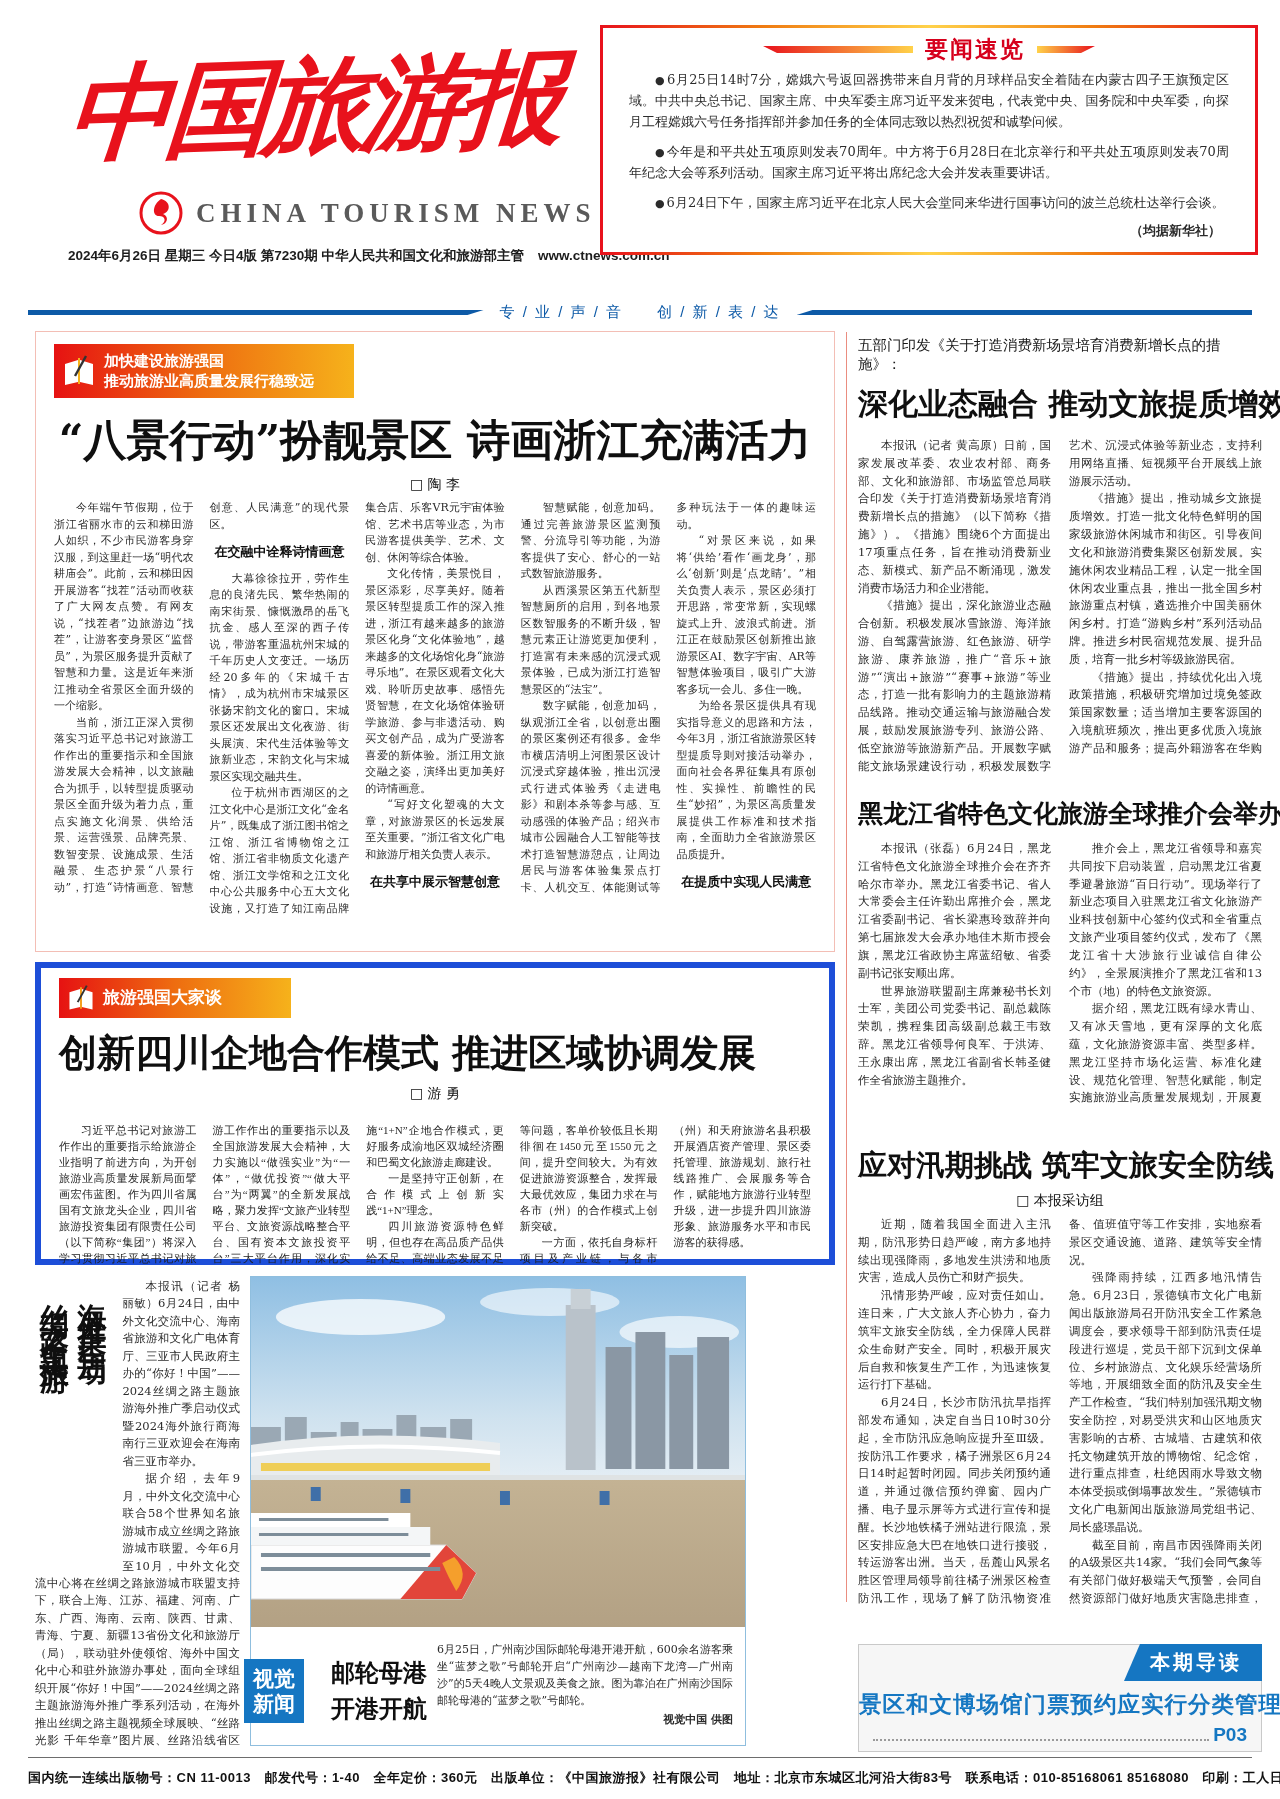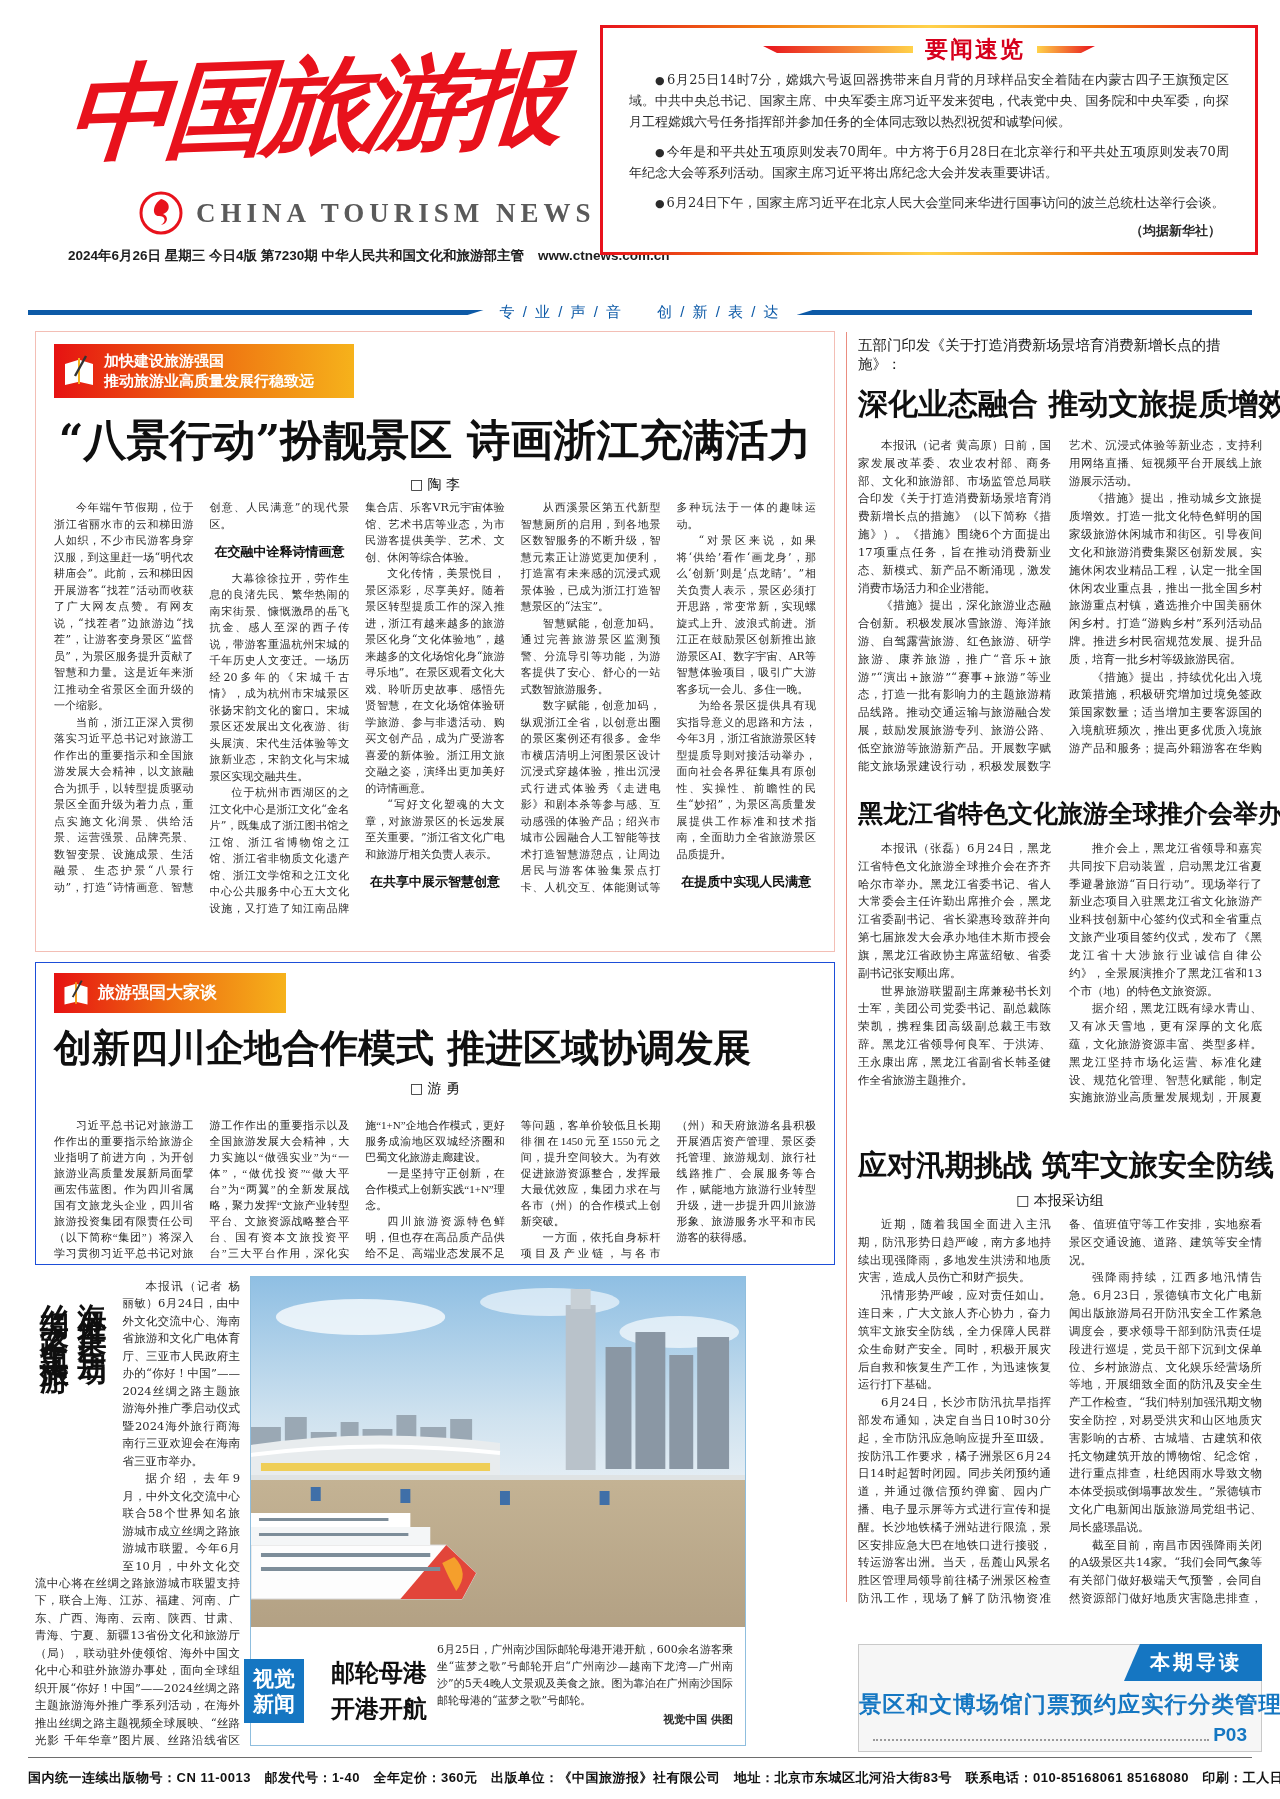--- a/index.html
+++ b/index.html
@@ -47,21 +47,21 @@
   .banner{display:flex;align-items:center;gap:8px;color:#fff;
         background:linear-gradient(90deg,#e61212,#ee6d10,#f6b21b);padding:4px 12px 4px 8px;}
   .banner-lead{width:300px;height:54px;box-sizing:border-box;}
   .banner-text{font-weight:bold;font-size:15px;line-height:1.35;white-space:pre-line;
         font-family:"Liberation Sans",sans-serif;}
   .lead-headline{margin-top:14px;text-align:center;font-size:43px;font-weight:900;color:#0f0f0f;
         letter-spacing:0px;white-space:nowrap;}
   .lead-body{margin-top:6px;height:424px;column-count:5;column-gap:16px;column-fill:auto;
         font-size:11px;line-height:1.5;text-align:justify;overflow:hidden;}
   
-  .forum-box{position:absolute;left:35px;top:962px;width:800px;height:303px;border:1px solid #1d4ed8;
+  .forum-box{position:absolute;left:35px;top:962px;width:800px;height:303px;border:6px solid #1d4ed8;
         box-sizing:border-box;padding:10px 18px;}
   .banner-forum{width:232px;height:40px;box-sizing:border-box;}
   .forum-headline{margin-top:10px;text-align:left;font-size:38px;font-weight:900;color:#0f0f0f;white-space:nowrap;}
   .forum-body{margin-top:20px;height:158px;column-count:5;column-gap:16px;column-fill:auto;
         font-size:11px;line-height:1.45;text-align:justify;overflow:hidden;color:#1f1f1f;
         font-family:"Liberation Serif",serif;}
   
   .vdivider{position:absolute;left:846px;top:332px;width:1px;height:1270px;background:#ea8d80;}
   
   .right-region{position:absolute;left:858px;top:336px;width:404px;}
@@ -159,22 +159,22 @@
     <div class="byline">□ 陶 李</div>
     <div class="lead-body">
         <p class="para">今年端午节假期，位于浙江省丽水市的云和梯田游人如织，不少市民游客身穿汉服，到这里赶一场“明代农耕庙会”。此前，云和梯田因开展游客“找茬”活动而收获了广大网友点赞。有网友说，“找茬者”边旅游边“找茬”，让游客变身景区“监督员”，为景区服务提升贡献了智慧和力量。这是近年来浙江推动全省景区全面升级的一个缩影。</p>
         <p class="para">当前，浙江正深入贯彻落实习近平总书记对旅游工作作出的重要指示和全国旅游发展大会精神，以文旅融合为抓手，以转型提质驱动景区全面升级为着力点，重点实施文化润景、供给活景、运营强景、品牌亮景、数智变景、设施成景、生活融景、生态护景“八景行动”，打造“诗情画意、智慧创意、人民满意”的现代景区。</p>
         <h4 class="subhead">在交融中诠释诗情画意</h4>
         <p class="para">大幕徐徐拉开，劳作生息的良渚先民、繁华热闹的南宋街景、慷慨激昂的岳飞抗金、感人至深的西子传说，带游客重温杭州宋城的千年历史人文变迁。一场历经20多年的《宋城千古情》，成为杭州市宋城景区张扬宋韵文化的窗口。宋城景区还发展出文化夜游、街头展演、宋代生活体验等文旅新业态，宋韵文化与宋城景区实现交融共生。</p>
         <p class="para">位于杭州市西湖区的之江文化中心是浙江文化“金名片”，既集成了浙江图书馆之江馆、浙江省博物馆之江馆、浙江省非物质文化遗产馆、浙江文学馆和之江文化中心公共服务中心五大文化设施，又打造了知江南品牌集合店、乐客VR元宇宙体验馆、艺术书店等业态，为市民游客提供美学、艺术、文创、休闲等综合体验。</p>
         <p class="para">文化传情，美景悦目，景区添彩，尽享美好。随着景区转型提质工作的深入推进，浙江有越来越多的旅游景区化身“文化体验地”，越来越多的文化场馆化身“旅游寻乐地”。在景区观看文化大戏、聆听历史故事、感悟先贤智慧，在文化场馆体验研学旅游、参与非遗活动、购买文创产品，成为广受游客喜爱的新体验。浙江用文旅交融之姿，演绎出更加美好的诗情画意。</p>
         <p class="para">“写好文化塑魂的大文章，对旅游景区的长远发展至关重要。”浙江省文化广电和旅游厅相关负责人表示。</p>
         <h4 class="subhead">在共享中展示智慧创意</h4>
+        <p class="para">智慧赋能，创意加码。通过完善旅游景区监测预警、分流导引等功能，为游客提供了安心、舒心的一站式数智旅游服务。</p>
         <p class="para">从西溪景区第五代新型智慧厕所的启用，到各地景区数智服务的不断升级，智慧元素正让游览更加便利，打造富有未来感的沉浸式观景体验，已成为浙江打造智慧景区的“法宝”。</p>
-        <p class="para">智慧赋能，创意加码。通过完善旅游景区监测预警、分流导引等功能，为游客提供了安心、舒心的一站式数智旅游服务。</p>
         <p class="para">数字赋能，创意加码，纵观浙江全省，以创意出圈的景区案例还有很多。金华市横店清明上河图景区设计沉浸式穿越体验，推出沉浸式行进式体验秀《走进电影》和剧本杀等参与感、互动感强的体验产品；绍兴市城市公园融合人工智能等技术打造智慧游憩点，让周边居民与游客体验集景点打卡、人机交互、体能测试等多种玩法于一体的趣味运动。</p>
         <p class="para">“对景区来说，如果将‘供给’看作‘画龙身’，那么‘创新’则是‘点龙睛’。”相关负责人表示，景区必须打开思路，常变常新，实现螺旋式上升、波浪式前进。浙江正在鼓励景区创新推出旅游景区AI、数字宇宙、AR等智慧体验项目，吸引广大游客多玩一会儿、多住一晚。</p>
         <p class="para">为给各景区提供具有现实指导意义的思路和方法，今年3月，浙江省旅游景区转型提质导则对接活动举办，面向社会各界征集具有原创性、实操性、前瞻性的民生“妙招”，为景区高质量发展提供工作标准和技术指南，全面助力全省旅游景区品质提升。</p>
         <h4 class="subhead">在提质中实现人民满意</h4>
       </div>
   </div>
 
   <div class="forum-box">
     <div class="banner banner-forum">
       <svg width="28" height="28" viewBox="0 0 34 34">

